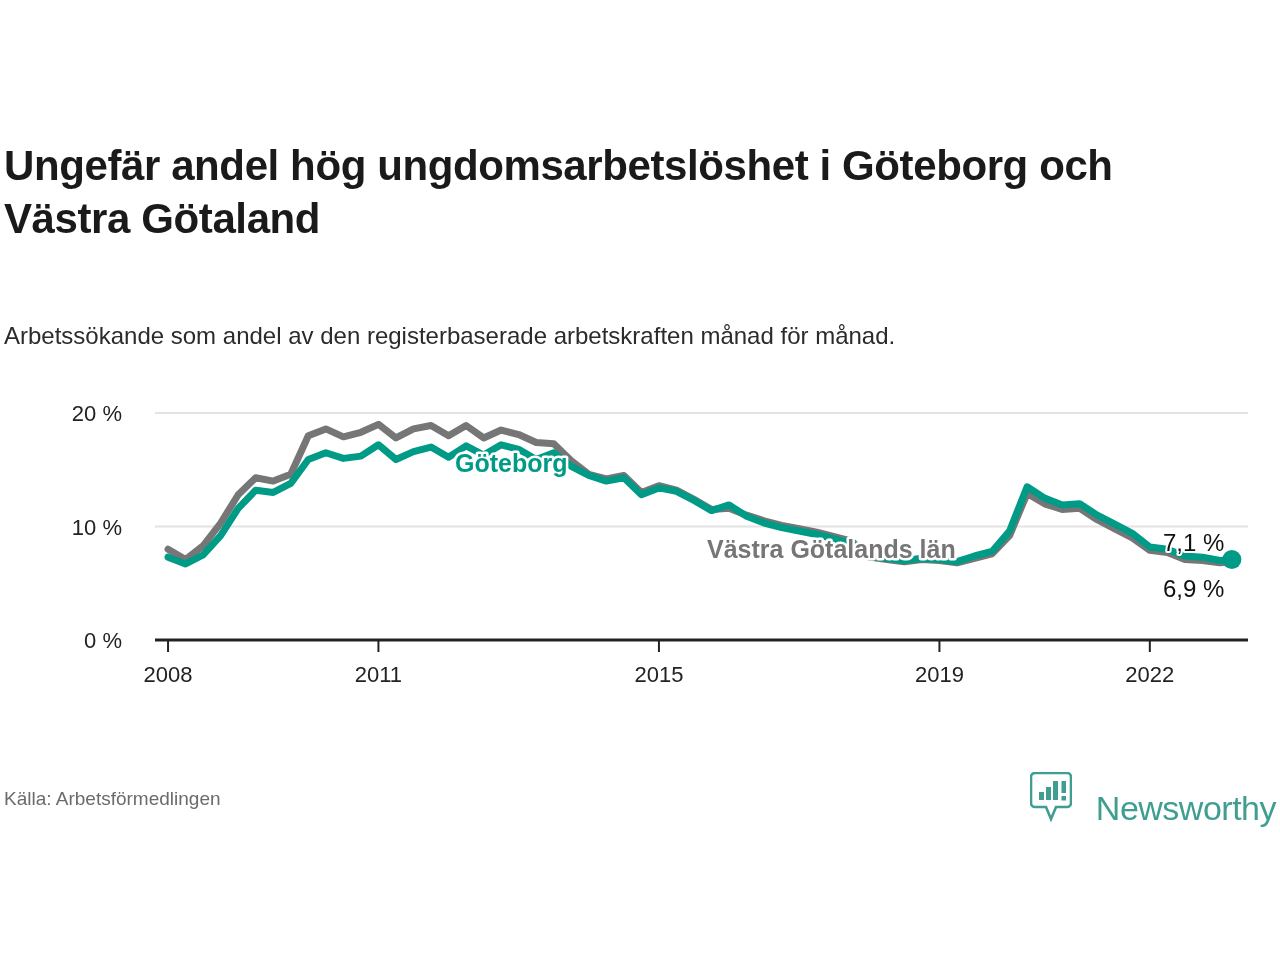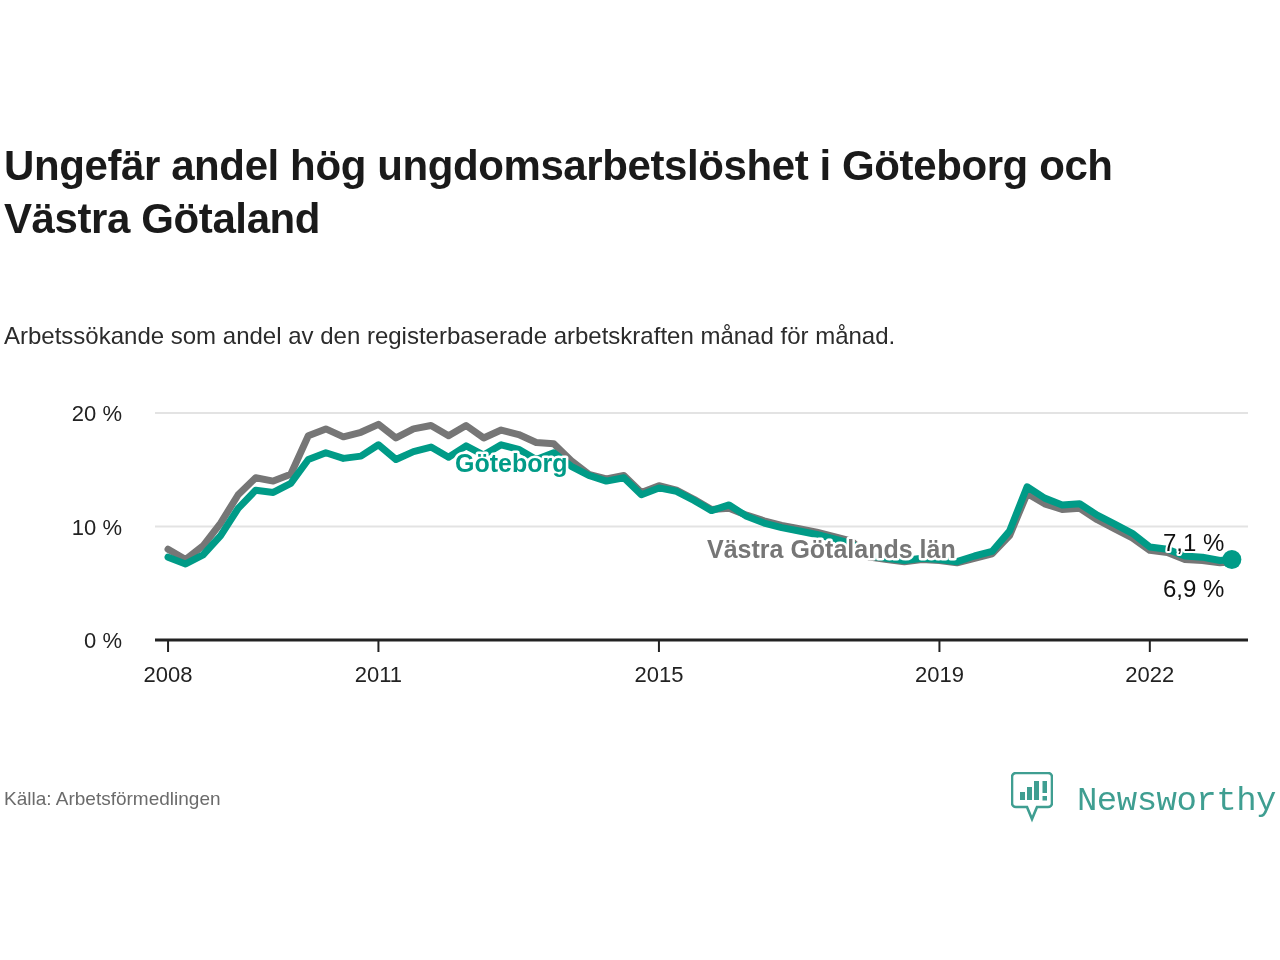--- a/index.html
+++ b/index.html
@@ -89,23 +89,22 @@
     left: 4px;
     top: 788px;
     font-size: 19px;
     color: #6b6b6b;
   }
   .brand {
     position: absolute;
     right: 4px;
     top: 772px;
     display: flex;
-    align-items: center;
+    align-items: flex-end;
     gap: 24px;
-    font-family: Liberation Mono, monospace;
   }
   .brand-name {
     font-size: 34px;
     color: #3f9e91;
     letter-spacing: -0.5px;
   }
 </style>
 </head>
 <body>
 

